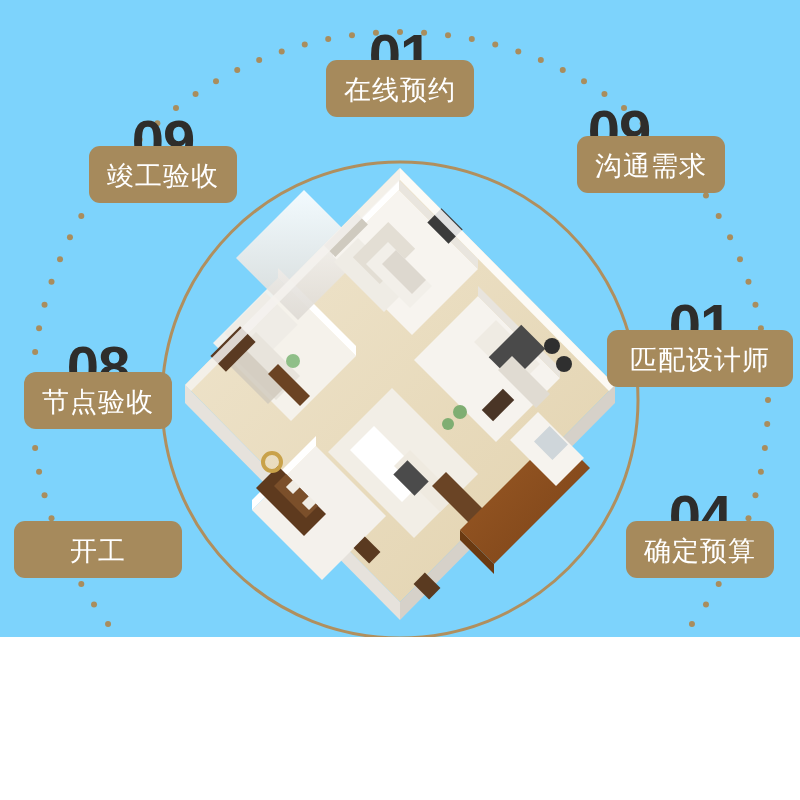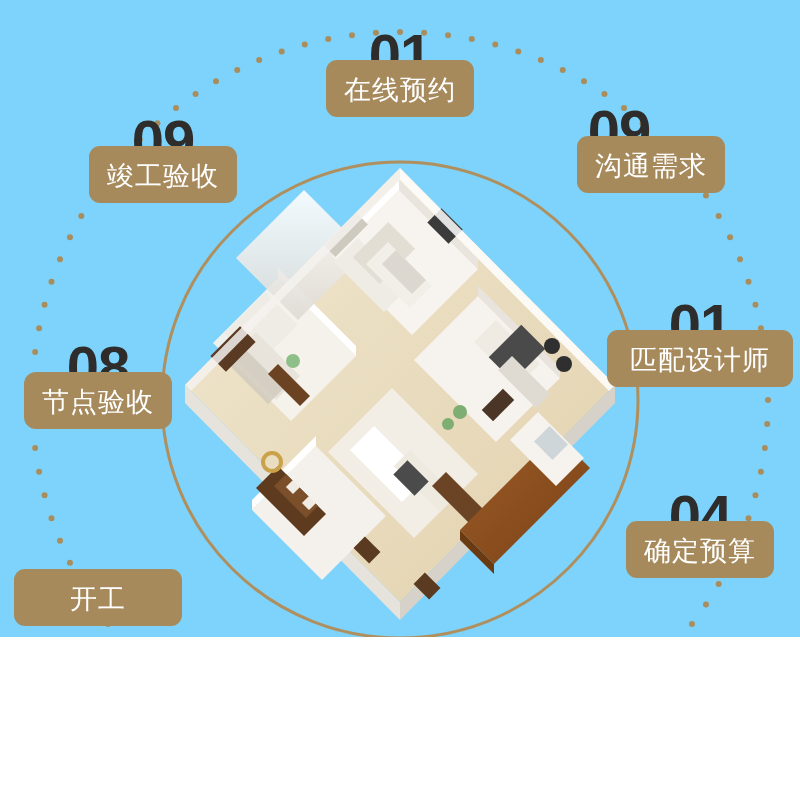--- a/index.html
+++ b/index.html
@@ -305,21 +305,21 @@
       </div>
       <div class="step" style="left: 607px; top: 722px;">
         <div class="step-num">05</div>
         <div class="step-pill" style="background: rgb(166, 138, 92); color: rgb(255, 255, 255);">签订合同</div>
       </div>
       <div class="step" style="left: 213px; top: 722px;">
         <div class="step-num">06</div>
         <div class="step-pill" style="background: rgb(166, 138, 92); color: rgb(255, 255, 255); margin-top: 18px;">3+2设计</div>
       </div>
       <div class="step wide" style="left: 98px; top: 533px;">
-        <div class="step-pill" style="background: rgb(166, 138, 92); color: rgb(255, 255, 255); margin-top: 48px;">开工</div>
+        <div class="step-pill" style="background: rgb(166, 138, 92); color: rgb(255, 255, 255);">开工</div>
       </div>
       <div class="step" style="left: 98px; top: 336px; margin-top: 48px;">
         <div class="step-num">08</div>
         <div class="step-pill" style="background: rgb(166, 138, 92); color: rgb(255, 255, 255); border-radius: 12px;">节点验收</div>
       </div>
       <div class="step" style="left: 163px; top: 158px;">
         <div class="step-num">09</div>
         <div class="step-pill" style="background: rgb(166, 138, 92); color: rgb(255, 255, 255);">竣工验收</div>
       </div>
     </div>

